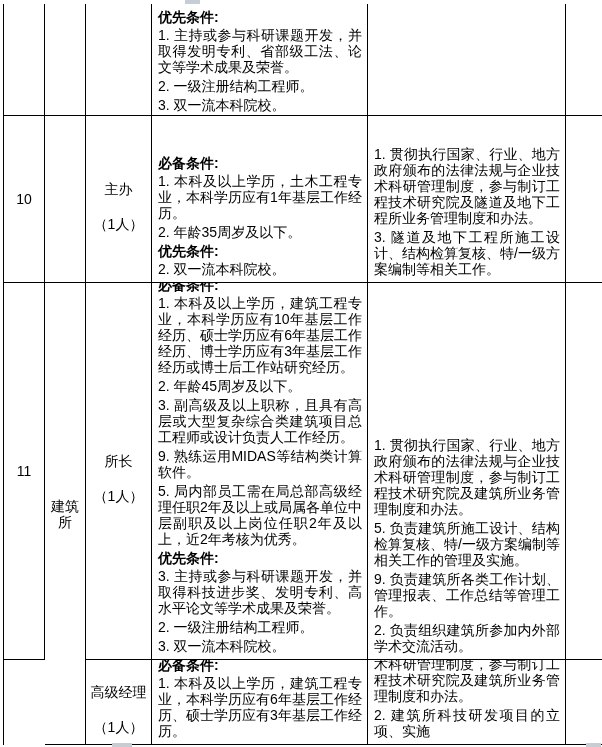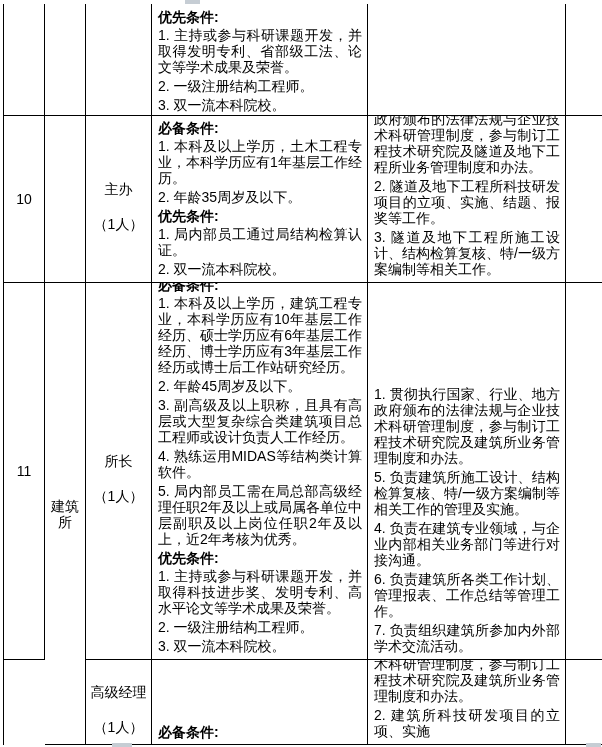--- a/index.html
+++ b/index.html
@@ -58,67 +58,65 @@
     <div class="c" style="grid-area:2/2"></div>
     <div class="c center" style="grid-area:2/3">
       <div class="pos-line">主办</div>
       <div class="pos-line">（1人）</div>
     </div>
     <div class="c txt" style="grid-area:2/4">
       <p class="hd">必备条件:</p>
       <p>1. 本科及以上学历，土木工程专业，本科学历应有1年基层工作经历。</p>
       <p>2. 年龄35周岁及以下。</p>
       <p class="hd">优先条件:</p>
-      <p>1. 局内部员工通过局结构检算认证。</p>
       <p>2. 双一流本科院校。</p>
     </div>
     <div class="c txt" style="grid-area:2/5">
       <p>1. 贯彻执行国家、行业、地方政府颁布的法律法规与企业技术科研管理制度，参与制订工程技术研究院及隧道及地下工程所业务管理制度和办法。</p>
-      <p>2. 隧道及地下工程所科技研发项目的立项、实施、结题、报奖等工作。</p>
       <p>3. 隧道及地下工程所施工设计、结构检算复核、特/一级方案编制等相关工作。</p>
     </div>
     <div class="c last-col" style="grid-area:2/6"></div>
 
     <div class="c center" style="grid-area:3/1">
       <span>11</span>
     </div>
     <div class="c center" style="grid-column:2;grid-row:3/5">
       <span>建筑所</span>
     </div>
     <div class="c center" style="grid-area:3/3">
       <div class="pos-line">所长</div>
       <div class="pos-line">（1人）</div>
     </div>
     <div class="c txt" style="grid-area:3/4">
       <p class="hd">必备条件:</p>
       <p>1. 本科及以上学历，建筑工程专业，本科学历应有10年基层工作经历、硕士学历应有6年基层工作经历、博士学历应有3年基层工作经历或博士后工作站研究经历。</p>
       <p>2. 年龄45周岁及以下。</p>
       <p>3. 副高级及以上职称，且具有高层或大型复杂综合类建筑项目总工程师或设计负责人工作经历。</p>
-      <p>4. 熟练运用MIDAS等结构类计算软件。</p>
+      <p>9. 熟练运用MIDAS等结构类计算软件。</p>
       <p>5. 局内部员工需在局总部高级经理任职2年及以上或局属各单位中层副职及以上岗位任职2年及以上，近2年考核为优秀。</p>
       <p class="hd">优先条件:</p>
-      <p>1. 主持或参与科研课题开发，并取得科技进步奖、发明专利、高水平论文等学术成果及荣誉。</p>
+      <p>3. 主持或参与科研课题开发，并取得科技进步奖、发明专利、高水平论文等学术成果及荣誉。</p>
       <p>2. 一级注册结构工程师。</p>
       <p>3. 双一流本科院校。</p>
     </div>
     <div class="c txt" style="grid-area:3/5">
       <p>1. 贯彻执行国家、行业、地方政府颁布的法律法规与企业技术科研管理制度，参与制订工程技术研究院及建筑所业务管理制度和办法。</p>
       <p>5. 负责建筑所施工设计、结构检算复核、特/一级方案编制等相关工作的管理及实施。</p>
-      <p>4. 负责在建筑专业领域，与企业内部相关业务部门等进行对接沟通。</p>
-      <p>6. 负责建筑所各类工作计划、管理报表、工作总结等管理工作。</p>
-      <p>7. 负责组织建筑所参加内外部学术交流活动。</p>
+      <p>9. 负责建筑所各类工作计划、管理报表、工作总结等管理工作。</p>
+      <p>2. 负责组织建筑所参加内外部学术交流活动。</p>
     </div>
     <div class="c last-col" style="grid-area:3/6"></div>
 
     <div class="c center" style="grid-area:4/3">
       <div class="pos-line">高级经理</div>
       <div class="pos-line">（1人）</div>
     </div>
     <div class="c txt" style="grid-area:4/4">
       <p class="hd">必备条件:</p>
+      <p>1. 本科及以上学历，建筑工程专业，本科学历应有6年基层工作经历、硕士学历应有3年基层工作经历。</p>
     </div>
     <div class="c txt" style="grid-area:4/5">
       <p>1. 贯彻执行国家、行业、地方政府颁布的法律法规与企业技术科研管理制度，参与制订工程技术研究院及建筑所业务管理制度和办法。</p>
       <p>2. 建筑所科技研发项目的立项、实施</p>
     </div>
     <div class="c last-col" style="grid-area:4/6"></div>
 
   </div>
 
   <div class="handle" style="left:112px;top:743px;width:20px;background:#c6cdd4;"></div>

